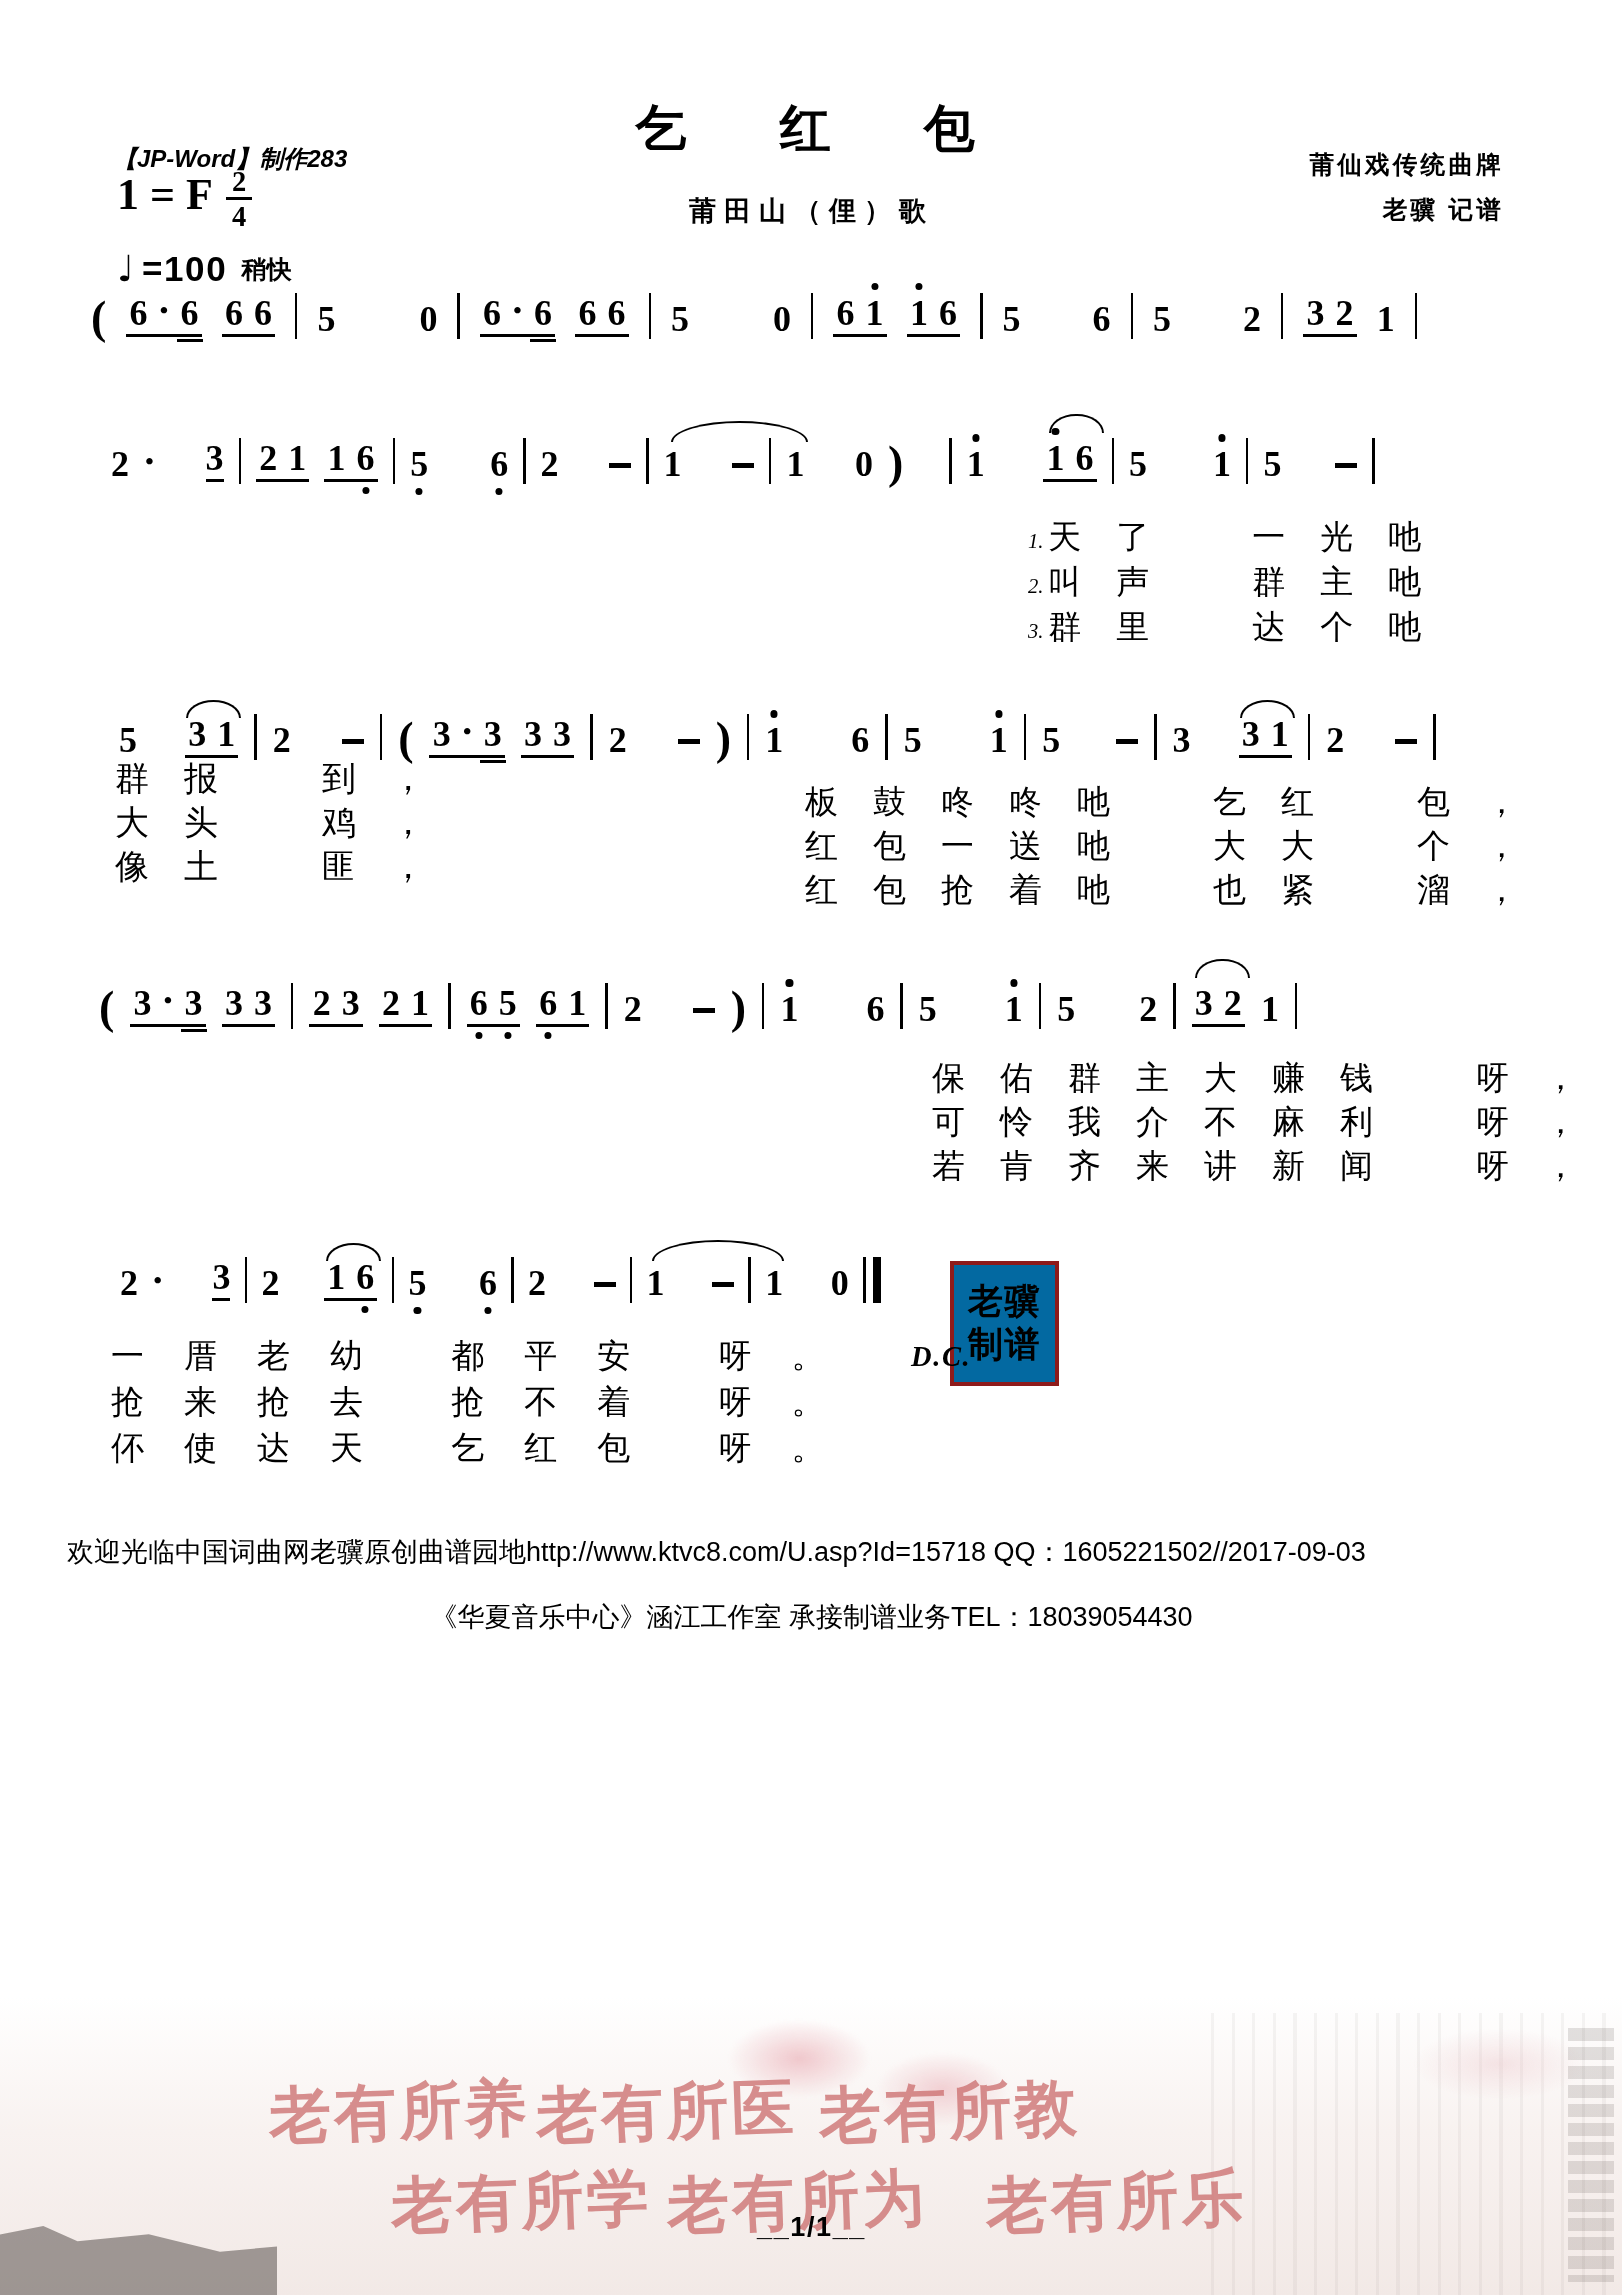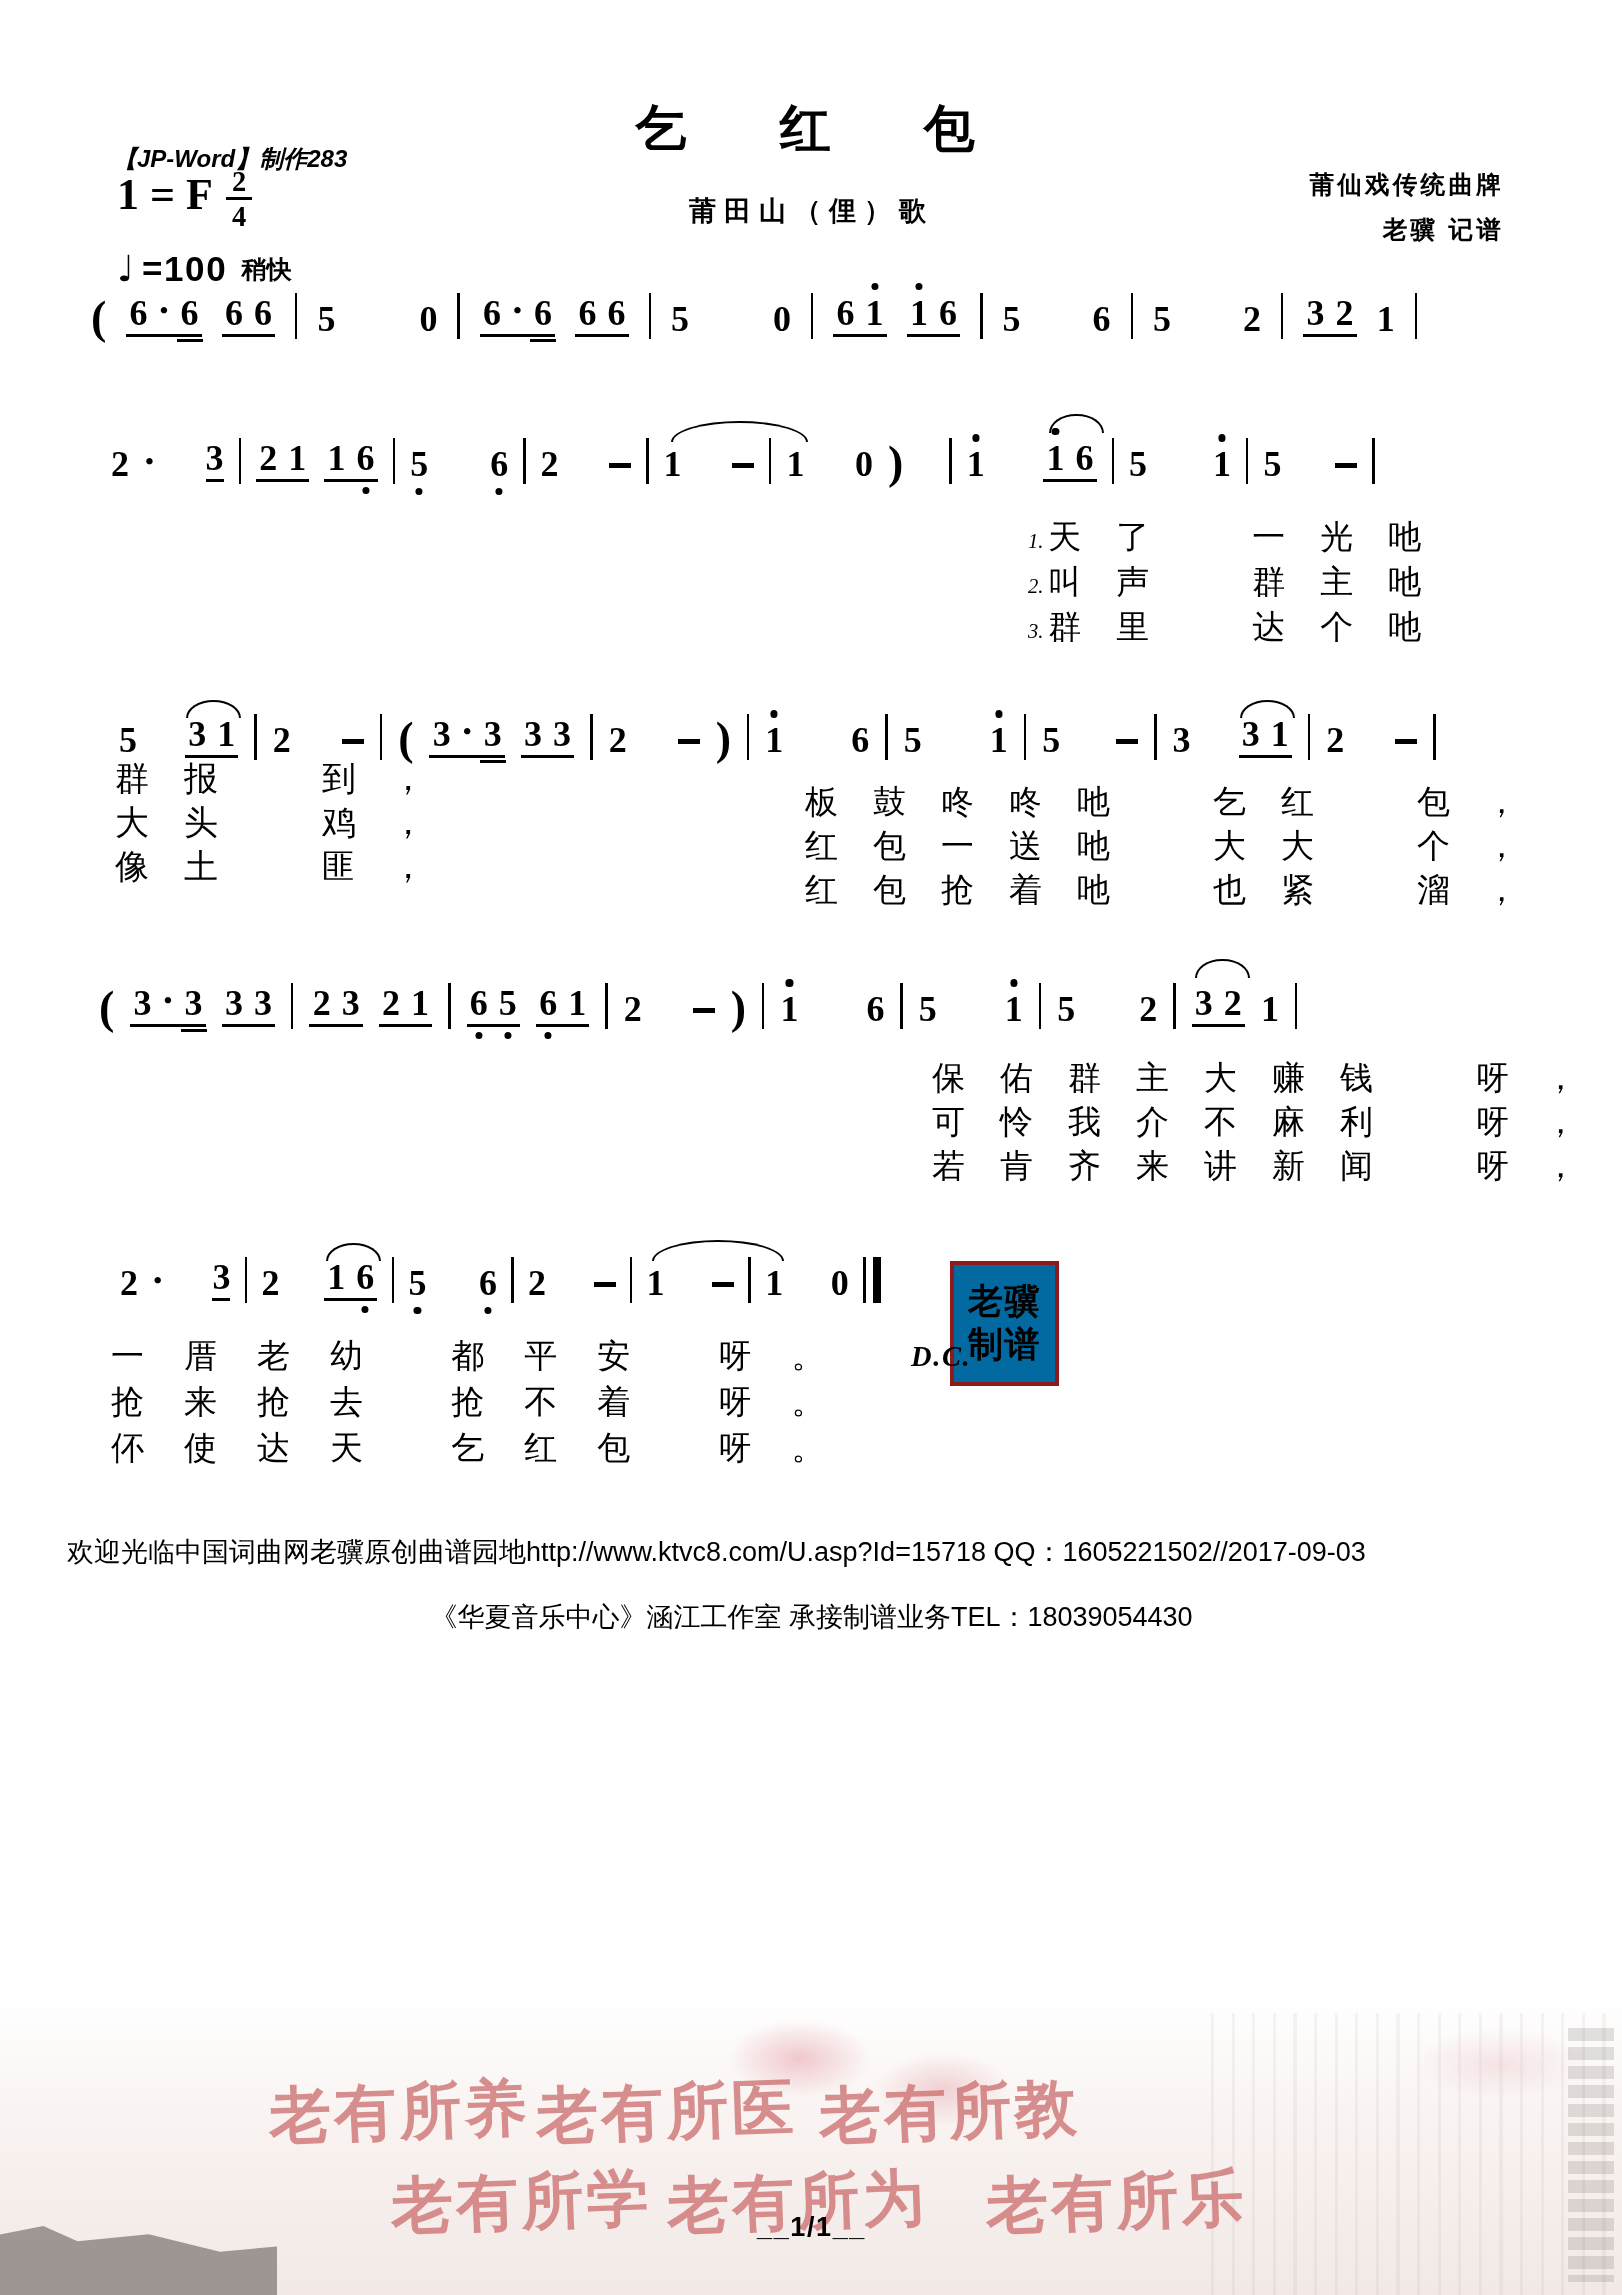--- a/index.html
+++ b/index.html
@@ -5,21 +5,21 @@
   html,body{margin:0;padding:0;background:#e8e8e8;}
   .page{position:relative;width:1623px;height:2295px;background:#ffffff;overflow:hidden;
         font-family:"Liberation Sans",sans-serif;color:#000;}
 
   
   .maker{position:absolute;left:113px;top:143px;font:700 italic 24px "Liberation Sans",sans-serif;}
   .title{position:absolute;left:0;right:0;top:95px;text-align:center;
          font:700 51px "Liberation Serif",serif;letter-spacing:12.7px;word-spacing:55px;}
   .subtitle{position:absolute;left:0;right:0;top:193px;text-align:center;
          font:700 27px "Liberation Serif",serif;letter-spacing:8px;}
-  .credits{position:absolute;right:119px;top:162px;text-align:right;
+  .credits{position:absolute;right:119px;top:142px;text-align:right;
          font:700 24.6px "Liberation Sans",sans-serif;line-height:1.85;letter-spacing:3.2px;}
   .keyrow{position:absolute;left:117px;top:173px;display:flex;align-items:flex-start;gap:12.7px;
          font:700 44px "Liberation Serif",serif;line-height:1;}
   .frac{display:flex;flex-direction:column;align-items:center;
          font:700 28.5px "Liberation Serif",serif;line-height:1.05;margin-top:-6.3px;}
   .frac .num{border-bottom:3.2px solid #000;padding:0 6.3px 0.8px;}
   .frac .den{padding-top:1.6px;}
   .temporow{position:absolute;left:117px;top:249px;display:flex;align-items:center;gap:8px;}
   .tnote{font:700 36px "DejaVu Sans",sans-serif;line-height:1;}
   .tval{font:700 35px "Liberation Sans",sans-serif;letter-spacing:1.6px;}

